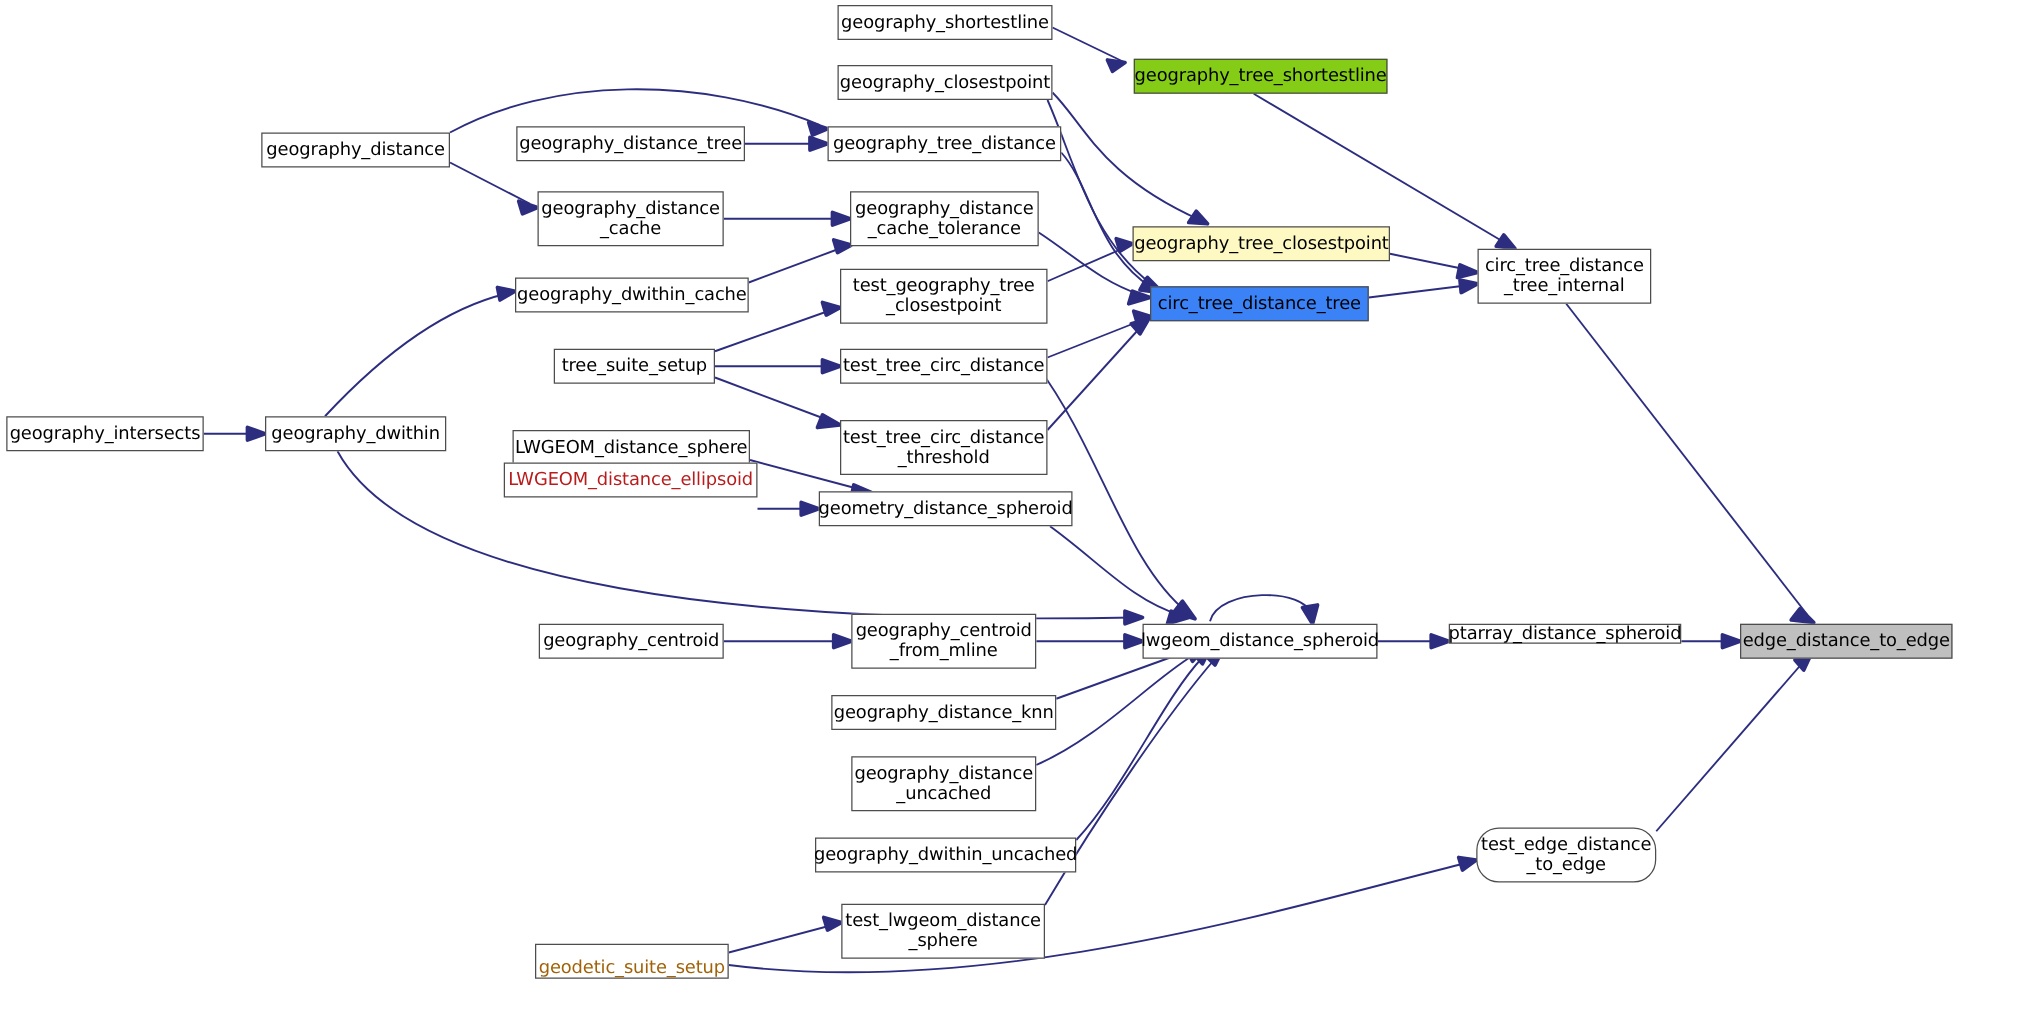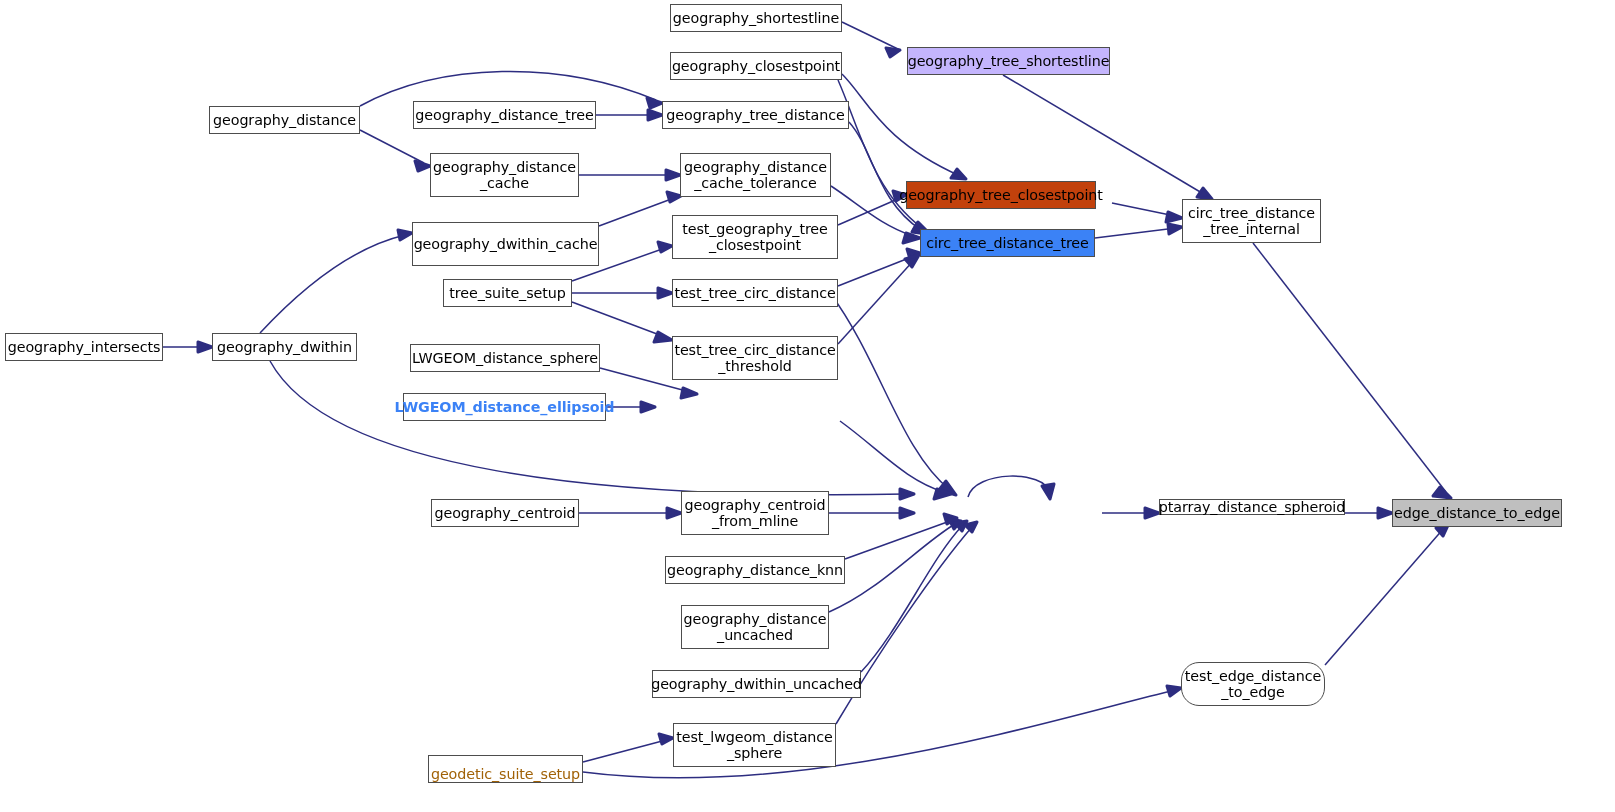--- a/index.html
+++ b/index.html
@@ -121,47 +121,49 @@
       <path d="M836,724 C880,650 935,570 972,527" fill="none" stroke="#2d2d80" stroke-width="1.5"></path>
       <polygon points="977,522 965,525 972,532" fill="#2d2d80" stroke="#2d2d80" stroke-width="3" stroke-linejoin="round"></polygon>
       <path d="M583,762 L666,740" fill="none" stroke="#2d2d80" stroke-width="1.5"></path>
       <polygon points="673,738 659,734 662,744" fill="#2d2d80" stroke="#2d2d80" stroke-width="3" stroke-linejoin="round"></polygon>
       <path d="M583,772 C800,800 1050,720 1175,690" fill="none" stroke="#2d2d80" stroke-width="1.5"></path>
       <polygon points="1181,688 1167,686 1170,696" fill="#2d2d80" stroke="#2d2d80" stroke-width="3" stroke-linejoin="round"></polygon>
       <path d="M1325,665 L1444,528" fill="none" stroke="#2d2d80" stroke-width="1.5"></path>
       <polygon points="1449,523 1436,528 1443,536" fill="#2d2d80" stroke="#2d2d80" stroke-width="3" stroke-linejoin="round"></polygon>
     </svg>
 <div class="node" title="geography_shortestline" style="left: 670px; top: 4px; width: 172px; height: 28px; border-color: rgb(77, 77, 77); color: rgb(0, 0, 0); background: rgb(255, 255, 255);"><span>geography_shortestline</span></div>
-    <div class="node" title="geography_tree_shortestline" style="left: 907px; top: 47px; width: 203px; height: 28px; border-color: rgb(77, 77, 77); color: rgb(0, 0, 0); background: #c4b5fd;"><span>geography_tree_shortestline</span></div>
+    <div class="node" title="geography_tree_shortestline" style="left: 907px; top: 47px; width: 203px; height: 28px; border-color: rgb(77, 77, 77); color: rgb(0, 0, 0); background: #84cc16;"><span>geography_tree_shortestline</span></div>
     <div class="node" title="geography_closestpoint" style="left: 670px; top: 52px; width: 172px; height: 28px; border-color: rgb(77, 77, 77); color: rgb(0, 0, 0); background: rgb(255, 255, 255);"><span>geography_closestpoint</span></div>
     <div class="node" title="geography_distance" style="left: 209px; top: 106px; width: 151px; height: 28px; border-color: rgb(77, 77, 77); color: rgb(0, 0, 0); background: rgb(255, 255, 255);"><span>geography_distance</span></div>
     <div class="node" title="geography_distance_tree" style="left: 413px; top: 101px; width: 183px; height: 28px; border-color: rgb(77, 77, 77); color: rgb(0, 0, 0); background: rgb(255, 255, 255);"><span>geography_distance_tree</span></div>
     <div class="node" title="geography_tree_distance" style="left: 662px; top: 101px; width: 187px; height: 28px; border-color: rgb(77, 77, 77); color: rgb(0, 0, 0); background: rgb(255, 255, 255);"><span>geography_tree_distance</span></div>
     <div class="node" title="geography_distance_cache" style="left: 430px; top: 153px; width: 149px; height: 44px; border-color: rgb(77, 77, 77); color: rgb(0, 0, 0); background: rgb(255, 255, 255);"><span>geography_distance
 _cache</span></div>
     <div class="node" title="geography_distance_cache_tolerance" style="left: 680px; top: 153px; width: 151px; height: 44px; border-color: rgb(77, 77, 77); color: rgb(0, 0, 0); background: rgb(255, 255, 255);"><span>geography_distance
 _cache_tolerance</span></div>
-    <div class="node" title="geography_tree_closestpoint" style="left: 906px; top: 181px; width: 190px; height: 28px; border-color: rgb(77, 77, 77); color: rgb(0, 0, 0); background: #c2410c;"><span>geography_tree_closestpoint</span></div>
+    <div class="node" title="geography_tree_closestpoint" style="left: 906px; top: 181px; width: 206px; height: 28px; border-color: rgb(77, 77, 77); color: rgb(0, 0, 0); background: #fef9c3; justify-content: flex-end;"><span>geography_tree_closestpoint</span></div>
     <div class="node" title="circ_tree_distance_tree_internal" style="left: 1182px; top: 199px; width: 139px; height: 44px; border-color: rgb(77, 77, 77); color: rgb(0, 0, 0); background: rgb(255, 255, 255);"><span>circ_tree_distance
 _tree_internal</span></div>
-    <div class="node" title="geography_dwithin_cache" style="left: 412px; top: 222px; width: 187px; height: 44px; border-color: rgb(77, 77, 77); color: rgb(0, 0, 0); background: rgb(255, 255, 255);"><span>geography_dwithin_cache</span></div>
+    <div class="node" title="geography_dwithin_cache" style="left: 412px; top: 222px; width: 187px; height: 28px; border-color: rgb(77, 77, 77); color: rgb(0, 0, 0); background: rgb(255, 255, 255);"><span>geography_dwithin_cache</span></div>
     <div class="node" title="test_geography_tree_closestpoint" style="left: 672px; top: 215px; width: 166px; height: 44px; border-color: rgb(77, 77, 77); color: rgb(0, 0, 0); background: rgb(255, 255, 255);"><span>test_geography_tree
 _closestpoint</span></div>
     <div class="node" title="circ_tree_distance_tree" style="left: 920px; top: 229px; width: 175px; height: 28px; border-color: rgb(77, 77, 77); color: rgb(0, 0, 0); background: #3b82f6;"><span>circ_tree_distance_tree</span></div>
     <div class="node" title="tree_suite_setup" style="left: 443px; top: 279px; width: 129px; height: 28px; border-color: rgb(77, 77, 77); color: rgb(0, 0, 0); background: rgb(255, 255, 255);"><span>tree_suite_setup</span></div>
     <div class="node" title="test_tree_circ_distance" style="left: 672px; top: 279px; width: 166px; height: 28px; border-color: rgb(77, 77, 77); color: rgb(0, 0, 0); background: rgb(255, 255, 255);"><span>test_tree_circ_distance</span></div>
     <div class="node" title="test_tree_circ_distance_threshold" style="left: 672px; top: 336px; width: 166px; height: 44px; border-color: rgb(77, 77, 77); color: rgb(0, 0, 0); background: rgb(255, 255, 255);"><span>test_tree_circ_distance
 _threshold</span></div>
     <div class="node" title="geography_intersects" style="left: 5px; top: 333px; width: 158px; height: 28px; border-color: rgb(77, 77, 77); color: rgb(0, 0, 0); background: rgb(255, 255, 255);"><span>geography_intersects</span></div>
     <div class="node" title="geography_dwithin" style="left: 212px; top: 333px; width: 145px; height: 28px; border-color: rgb(77, 77, 77); color: rgb(0, 0, 0); background: rgb(255, 255, 255);"><span>geography_dwithin</span></div>
     <div class="node" title="LWGEOM_distance_sphere" style="left: 410px; top: 344px; width: 190px; height: 28px; border-color: rgb(77, 77, 77); color: rgb(0, 0, 0); background: rgb(255, 255, 255);"><span>LWGEOM_distance_sphere</span></div>
-    <div class="node" title="LWGEOM_distance_ellipsoid" style="left: 403px; top: 393px; width: 203px; height: 28px; border-color: rgb(77, 77, 77); color: #3b82f6; background: rgb(255, 255, 255); font-weight: bold;"><span>LWGEOM_distance_ellipsoid</span></div>
+    <div class="node" title="LWGEOM_distance_ellipsoid" style="left: 403px; top: 370px; width: 203px; height: 28px; border-color: rgb(77, 77, 77); color: #b91c1c; background: rgb(255, 255, 255);"><span>LWGEOM_distance_ellipsoid</span></div>
+    <div class="node" title="geometry_distance_spheroid" style="left: 655px; top: 393px; width: 203px; height: 28px; border-color: rgb(77, 77, 77); color: rgb(0, 0, 0); background: rgb(255, 255, 255);"><span>geometry_distance_spheroid</span></div>
     <div class="node" title="geography_centroid" style="left: 431px; top: 499px; width: 148px; height: 28px; border-color: rgb(77, 77, 77); color: rgb(0, 0, 0); background: rgb(255, 255, 255);"><span>geography_centroid</span></div>
     <div class="node" title="geography_centroid_from_mline" style="left: 681px; top: 491px; width: 148px; height: 44px; border-color: rgb(77, 77, 77); color: rgb(0, 0, 0); background: rgb(255, 255, 255);"><span>geography_centroid
 _from_mline</span></div>
+    <div class="node" title="lwgeom_distance_spheroid" style="left: 914px; top: 499px; width: 188px; height: 28px; border-color: rgb(77, 77, 77); color: rgb(0, 0, 0); background: rgb(255, 255, 255);"><span>lwgeom_distance_spheroid</span></div>
     <div class="node" title="ptarray_distance_spheroid" style="left: 1159px; top: 499px; width: 186px; height: 16px; border-color: rgb(77, 77, 77); color: rgb(0, 0, 0); background: rgb(255, 255, 255);"><span>ptarray_distance_spheroid</span></div>
     <div class="node hl" title="edge_distance_to_edge" style="left: 1392px; top: 499px; width: 170px; height: 28px; border-color: rgb(77, 77, 77); color: rgb(0, 0, 0); background: rgb(191, 191, 191);"><span>edge_distance_to_edge</span></div>
     <div class="node" title="geography_distance_knn" style="left: 665px; top: 556px; width: 180px; height: 28px; border-color: rgb(77, 77, 77); color: rgb(0, 0, 0); background: rgb(255, 255, 255);"><span>geography_distance_knn</span></div>
     <div class="node" title="geography_distance_uncached" style="left: 681px; top: 605px; width: 148px; height: 44px; border-color: rgb(77, 77, 77); color: rgb(0, 0, 0); background: rgb(255, 255, 255);"><span>geography_distance
 _uncached</span></div>
     <div class="node" title="geography_dwithin_uncached" style="left: 652px; top: 670px; width: 209px; height: 28px; border-color: rgb(77, 77, 77); color: rgb(0, 0, 0); background: rgb(255, 255, 255);"><span>geography_dwithin_uncached</span></div>
     <div class="node" title="test_edge_distance_to_edge" style="left: 1181px; top: 662px; width: 144px; height: 44px; border-color: rgb(77, 77, 77); color: rgb(0, 0, 0); background: rgb(255, 255, 255); border-radius: 18px;"><span>test_edge_distance
 _to_edge</span></div>
     <div class="node" title="test_lwgeom_distance_sphere" style="left: 673px; top: 723px; width: 163px; height: 44px; border-color: rgb(77, 77, 77); color: rgb(0, 0, 0); background: rgb(255, 255, 255);"><span>test_lwgeom_distance
 _sphere</span></div>

